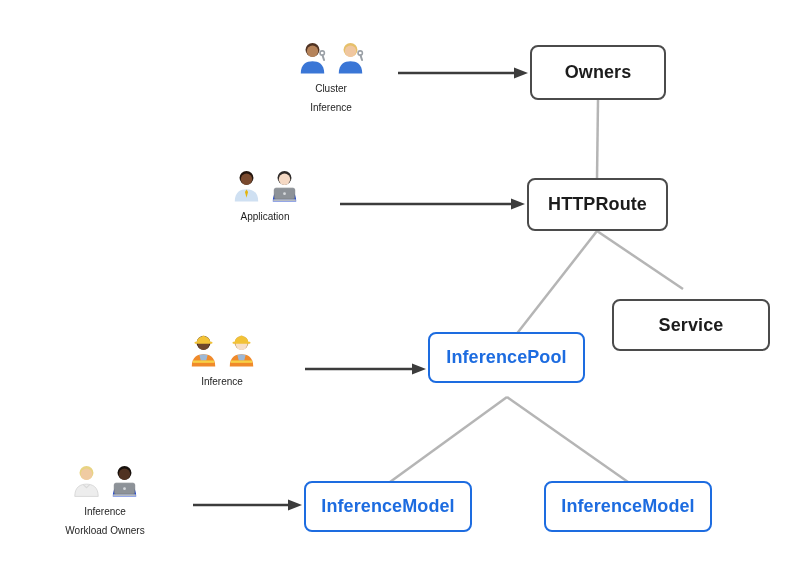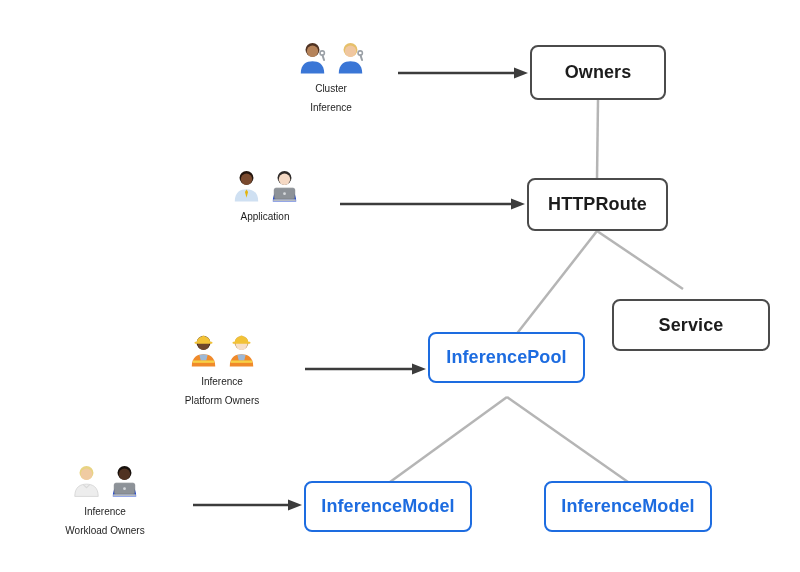--- a/index.html
+++ b/index.html
@@ -112,21 +112,20 @@
           <path d="M5.2,38 C5.2,27.5 11.5,24.6 18,24.6 C24.5,24.6 30.8,27.5 30.8,38 Z" fill="#f08a2a"></path>
           <path d="M13.5,25.5 L18,24.8 L22.5,25.5 L21,31.5 L15,31.5 Z" fill="#9db8d6"></path>
           <rect x="6.4" y="31.5" width="23.2" height="2.6" fill="#f7d046"></rect>
           <path d="M10.6,11.8 a7.4,6.8 0 0 1 14.8,0 Z" fill="#f2c237"></path>
           <rect x="8.2" y="11" width="19.6" height="2.2" rx="1.1" fill="#f2c237"></rect>
           <rect x="16.6" y="4.2" width="2.8" height="3" rx="1.2" fill="#f2c237"></rect>
         </svg>
       </div>
     <div class="plabel">
       <div>Inference</div>
-      <div>Platform Owners</div>
     </div>
   </div>
 
   <div class="persona" style="left:15px;top:459px;width:180px;">
     <div class="people" title="🧑🏼‍⚕️ 🧑🏿‍💻">
         <svg viewBox="0 0 36 38" width="33" height="36" aria-hidden="true">
           <circle cx="18" cy="12.3" r="7.6" fill="#e8d382"></circle>
           <circle cx="18" cy="13.8" r="6.2" fill="#f0cba2"></circle>
           <path d="M5.2,38 C5.2,27.5 11.5,24.6 18,24.6 C24.5,24.6 30.8,27.5 30.8,38 Z" fill="#ededed" stroke="#cfcfcf" stroke-width="0.8"></path>
           <path d="M14.5,25.2 L18,28.5 L21.5,25.2" fill="none" stroke="#d8d8d8" stroke-width="1.2"></path>

